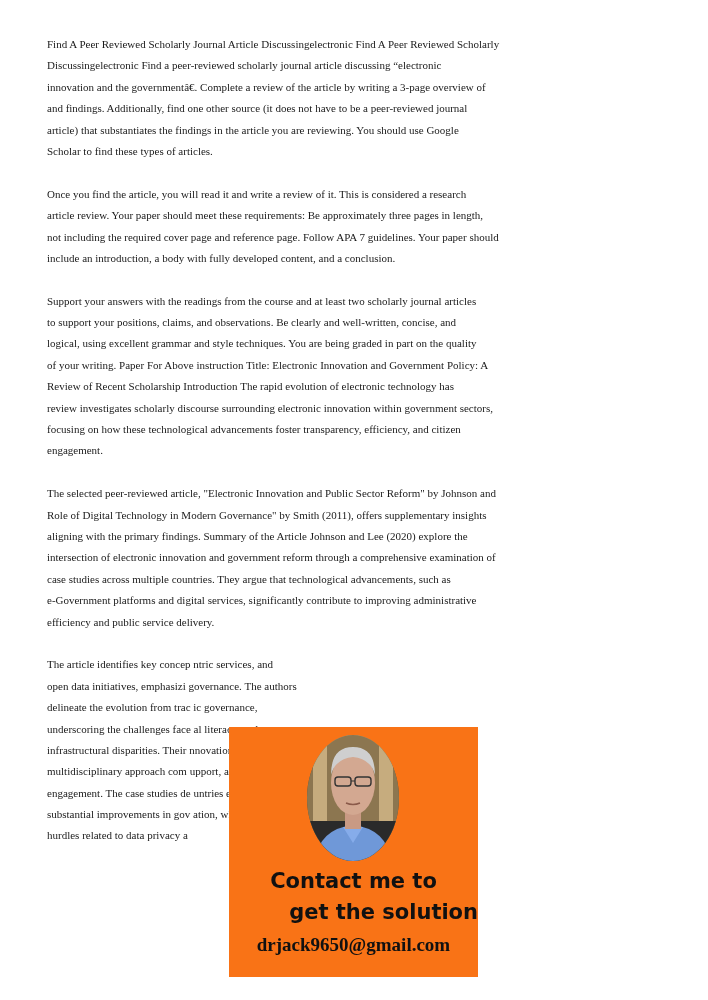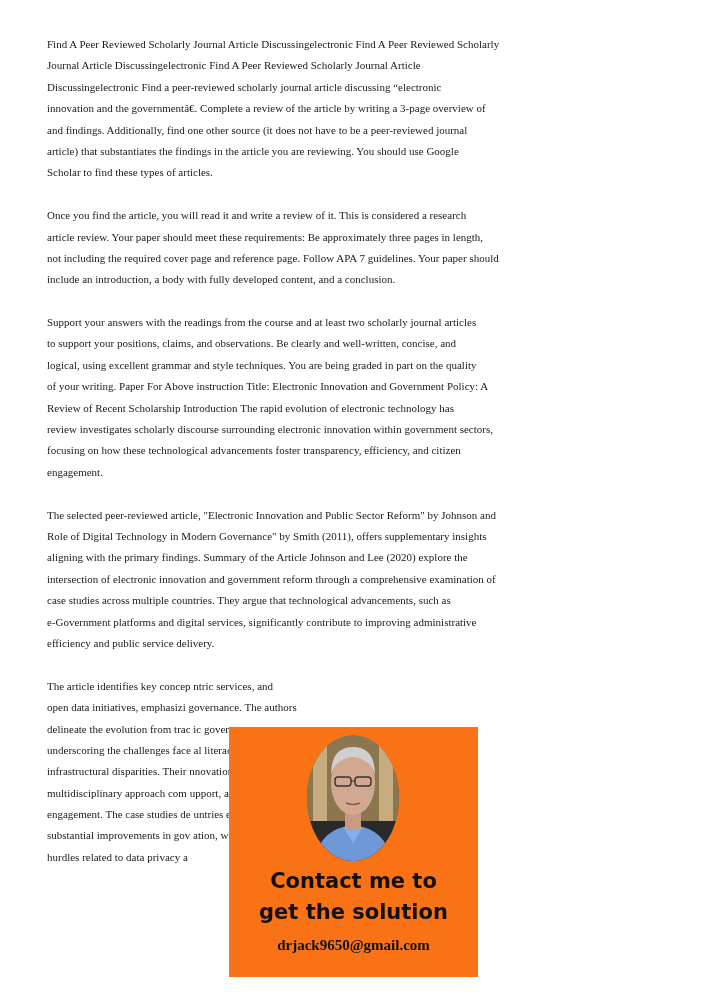--- a/index.html
+++ b/index.html
@@ -20,34 +20,33 @@
     border-radius: 50%; overflow: hidden;
     background: linear-gradient(90deg, #5a4a30 0%, #a08a5a 20%, #c9b08a 50%, #a08a5a 80%, #5a4a30 100%);
   }
   .portrait svg { width: 100%; height: 100%; display: block; }
   .contact-text {
     position: absolute; left: 0; width: 249px; text-align: center;
     font-family: "DejaVu Sans", "Liberation Sans", sans-serif; font-weight: bold;
     font-size: 21px; line-height: 30px; color: #111;
   }
   .contact-1 { top: 139px; }
-  .contact-2 { top: 170px; }
+  .contact-2 { top: 170px; text-align: right; }
   .email {
     position: absolute; left: 0; width: 249px; top: 205px; text-align: center;
     font-family: "Liberation Serif", "DejaVu Serif", serif; font-weight: bold;
-    font-size: 15px; line-height: 26px; color: #111;
+    font-size: 19px; line-height: 26px; color: #111;
   }
 </style>
 </head>
 <body>
 
 <div class="doc">
   <div class="para">
     <span class="line">Find A Peer Reviewed Scholarly Journal Article Discussingelectronic Find A Peer Reviewed Scholarly</span>
-    <span class="line">Journal Article Discussingelectronic Find A Peer Reviewed Scholarly Journal Article</span>
     <span class="line">Discussingelectronic Find a peer-reviewed scholarly journal article discussing “electronic</span>
     <span class="line">innovation and the governmentâ€. Complete a review of the article by writing a 3-page overview of</span>
     <span class="line">and findings. Additionally, find one other source (it does not have to be a peer-reviewed journal</span>
     <span class="line">article) that substantiates the findings in the article you are reviewing. You should use Google</span>
     <span class="line">Scholar to find these types of articles.</span>
   </div>
   <div class="para">
     <span class="line">Once you find the article, you will read it and write a review of it. This is considered a research</span>
     <span class="line">article review. Your paper should meet these requirements: Be approximately three pages in length,</span>
     <span class="line">not including the required cover page and reference page. Follow APA 7 guidelines. Your paper should</span>

